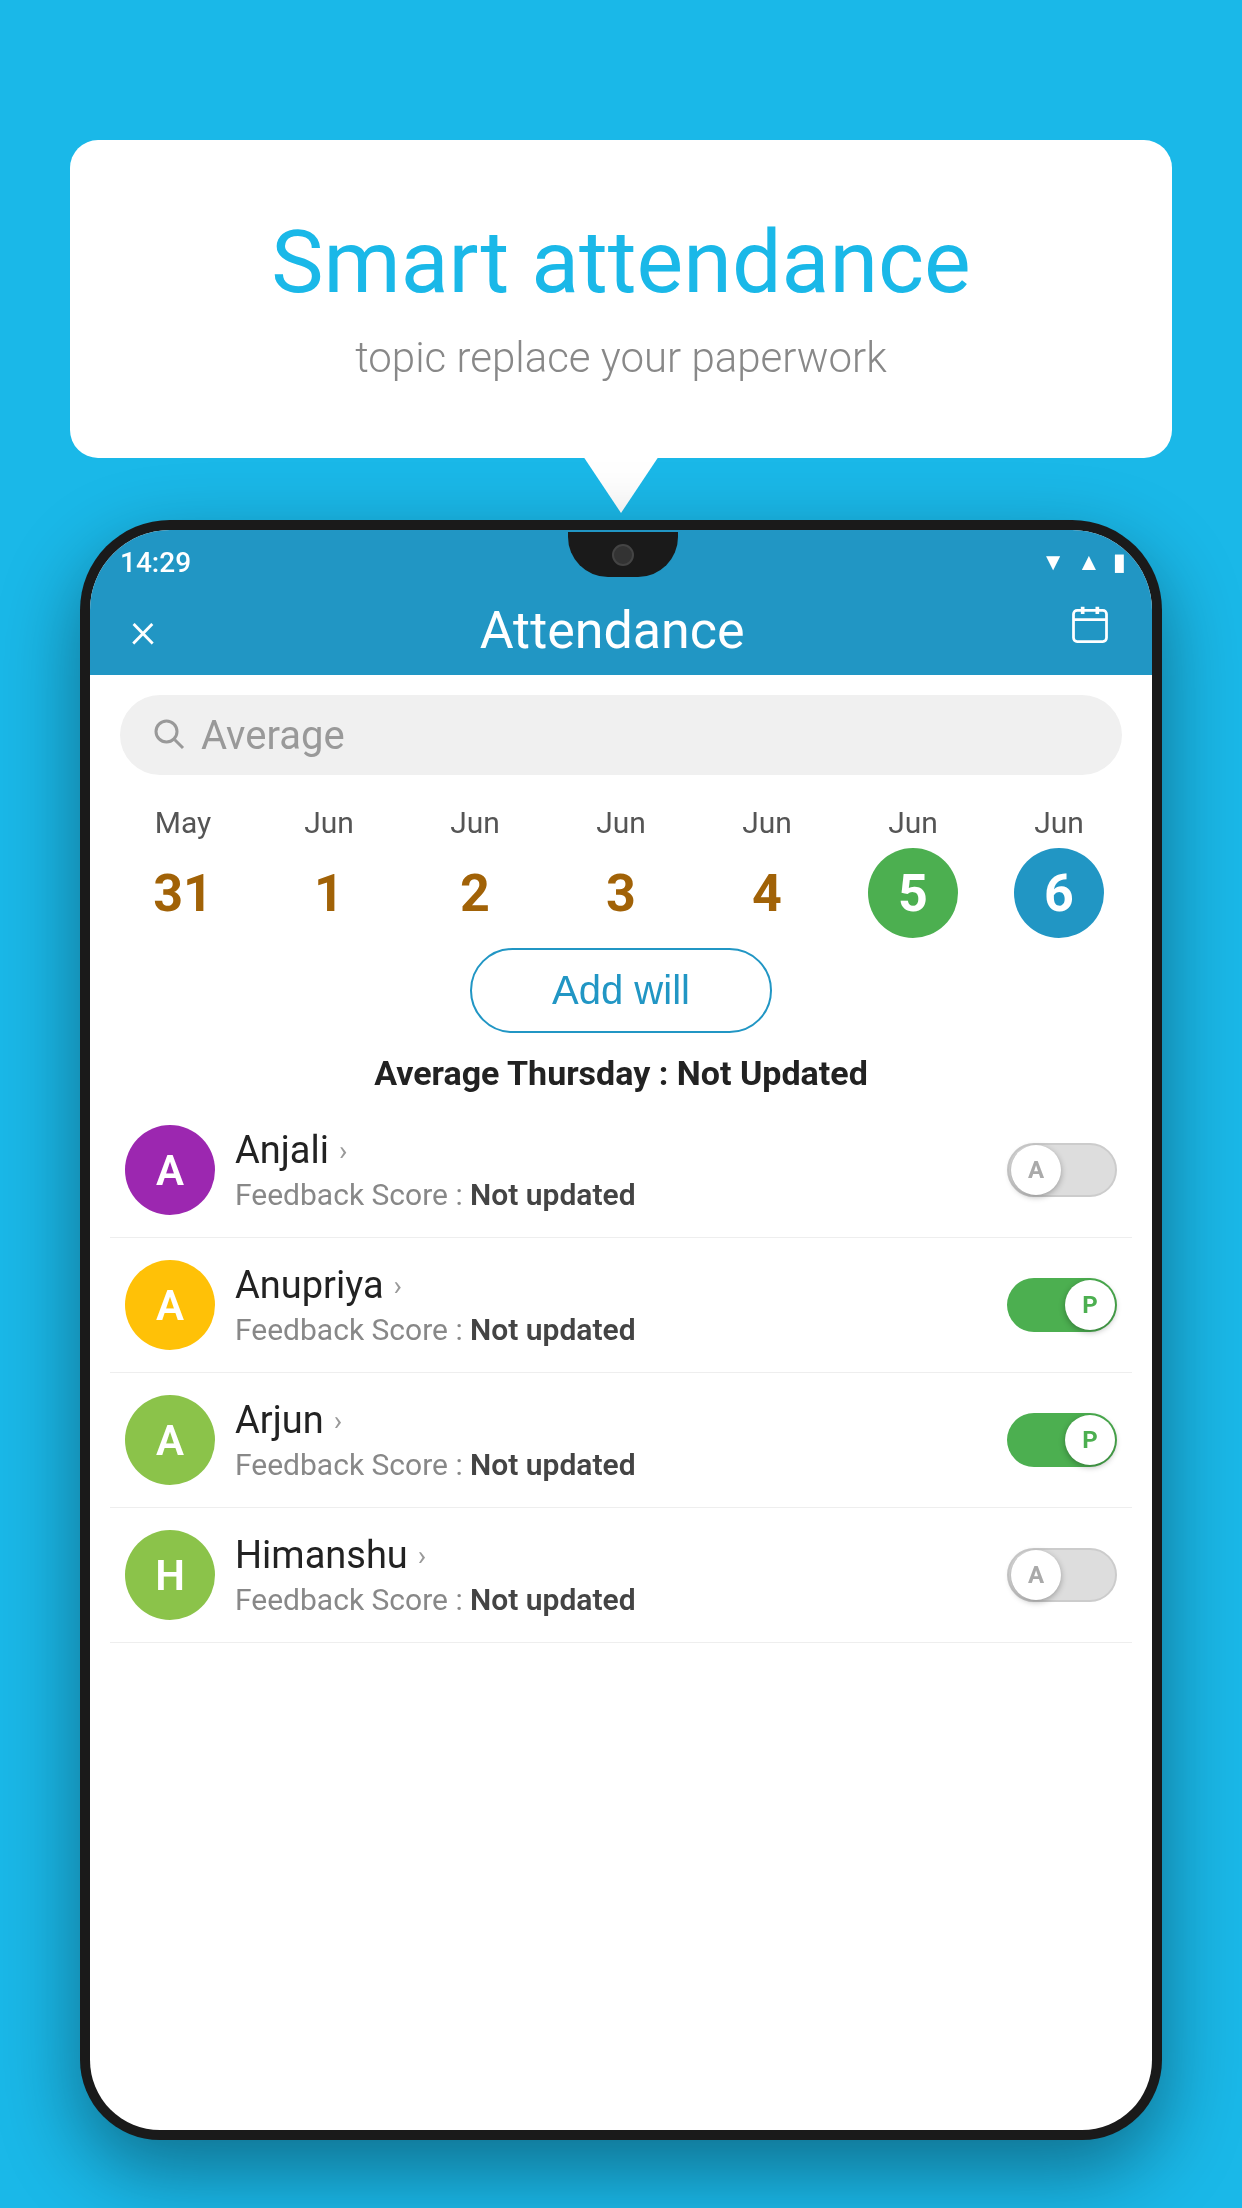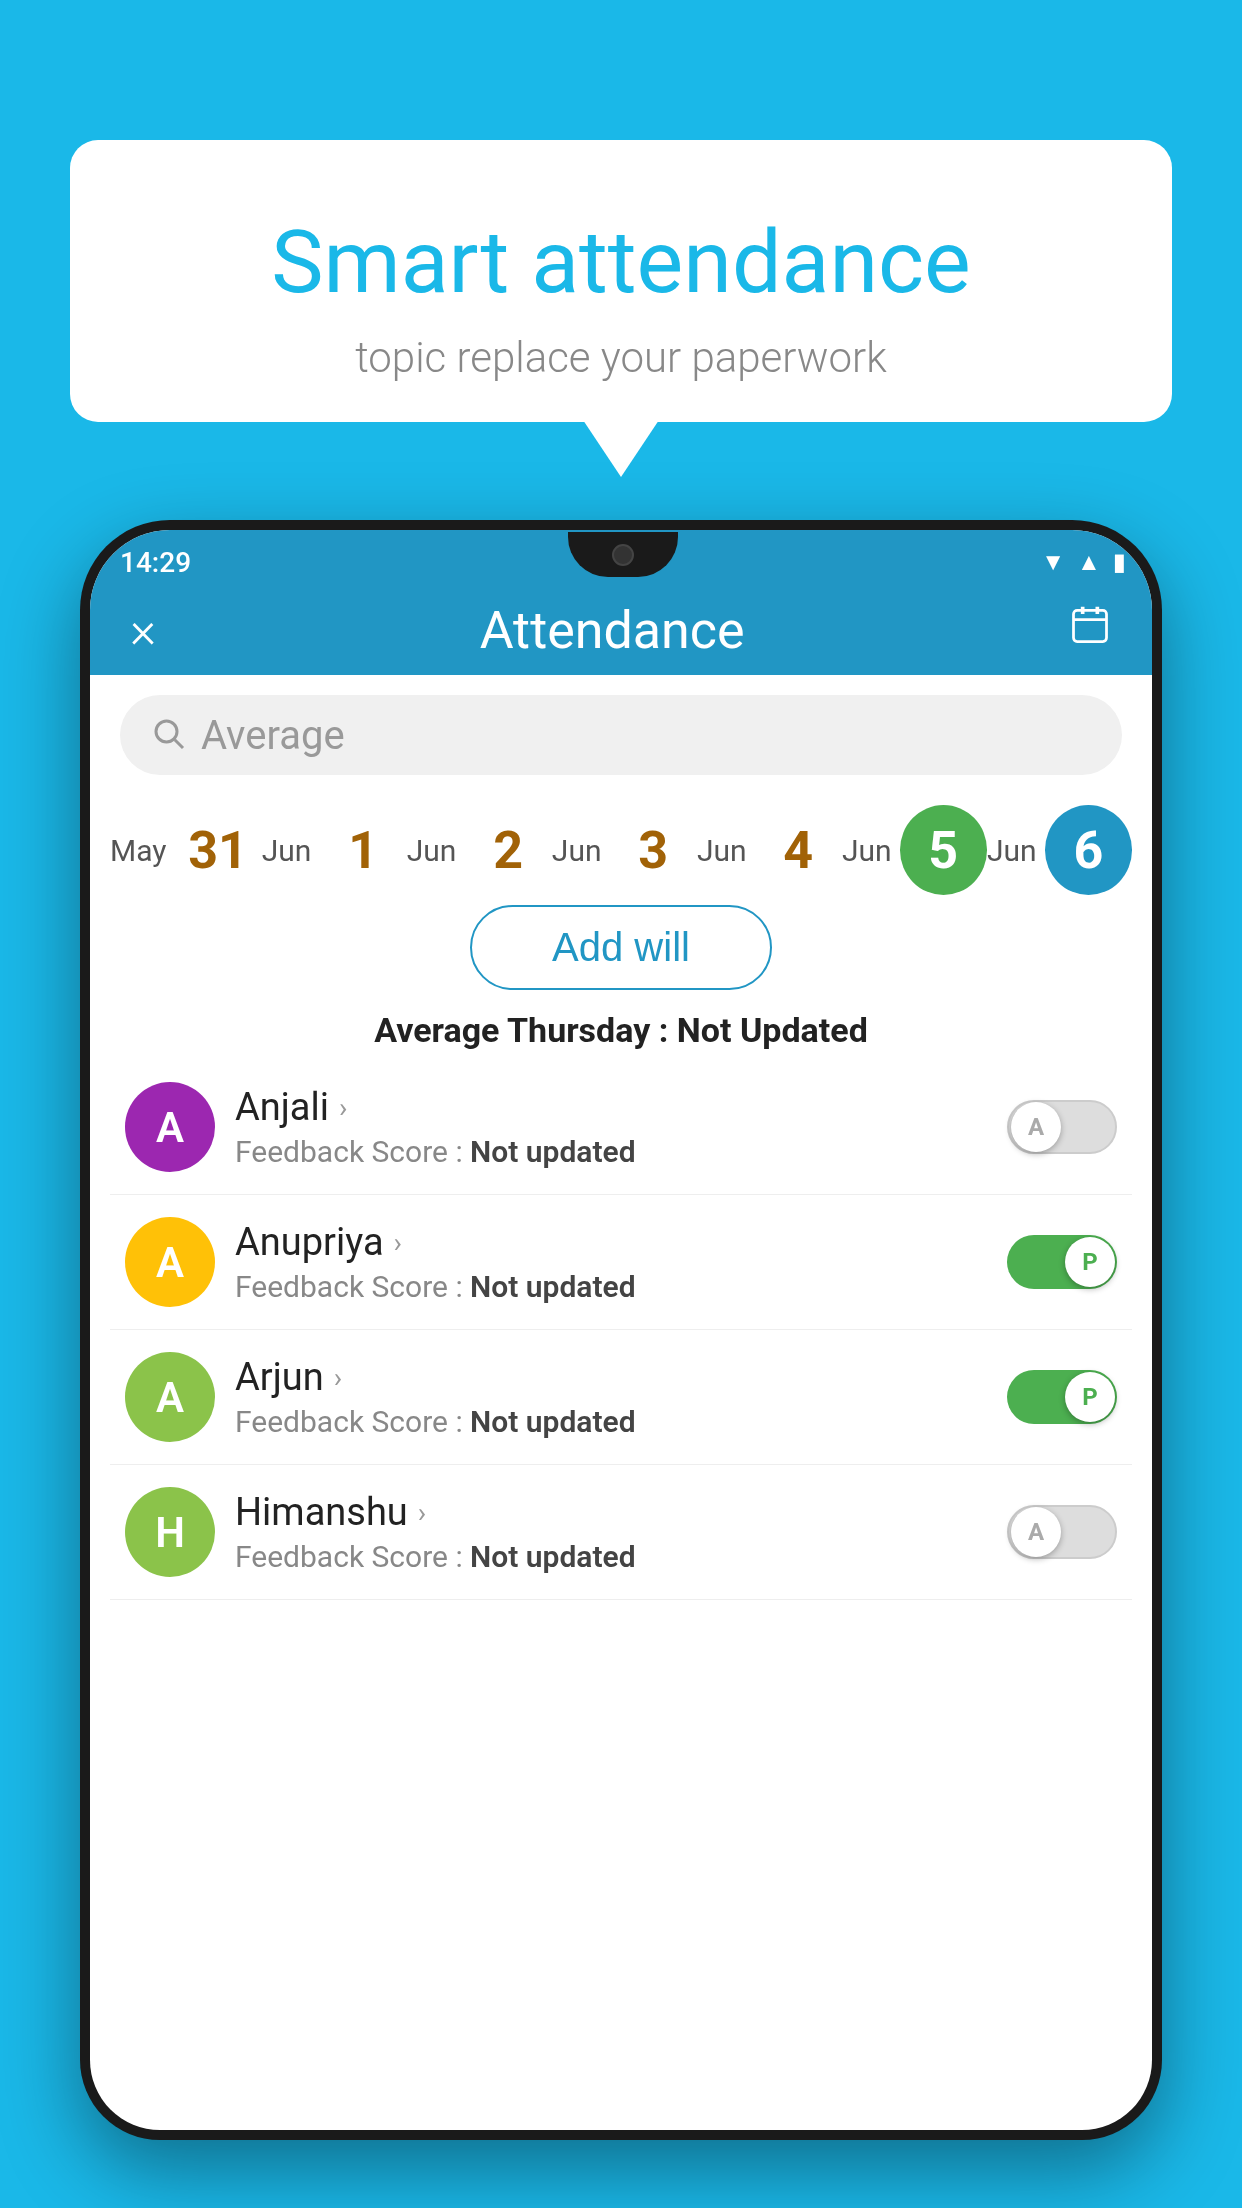--- a/index.html
+++ b/index.html
@@ -17,21 +17,21 @@
     .speech-bubble-container {
       position: absolute;
       top: 140px;
       left: 70px;
       right: 70px;
     }
 
     .speech-bubble {
       background: white;
       border-radius: 28px;
-      padding: 70px 60px 40px;
+      padding: 70px 60px 76px;
       text-align: center;
       position: relative;
     }
 
     .speech-bubble::after {
       content: '';
       position: absolute;
       bottom: -55px;
       left: 50%;
       transform: translateX(-50%);
@@ -187,21 +187,21 @@
 
     
     .calendar-strip {
       display: flex;
       justify-content: space-around;
       padding: 10px 20px 0;
     }
 
     .cal-day {
       display: flex;
-      flex-direction: row;
+      flex-direction: column;
       align-items: center;
       gap: 8px;
       min-width: 120px;
     }
 
     .cal-month {
       font-size: 30px;
       color: #555;
     }
 

